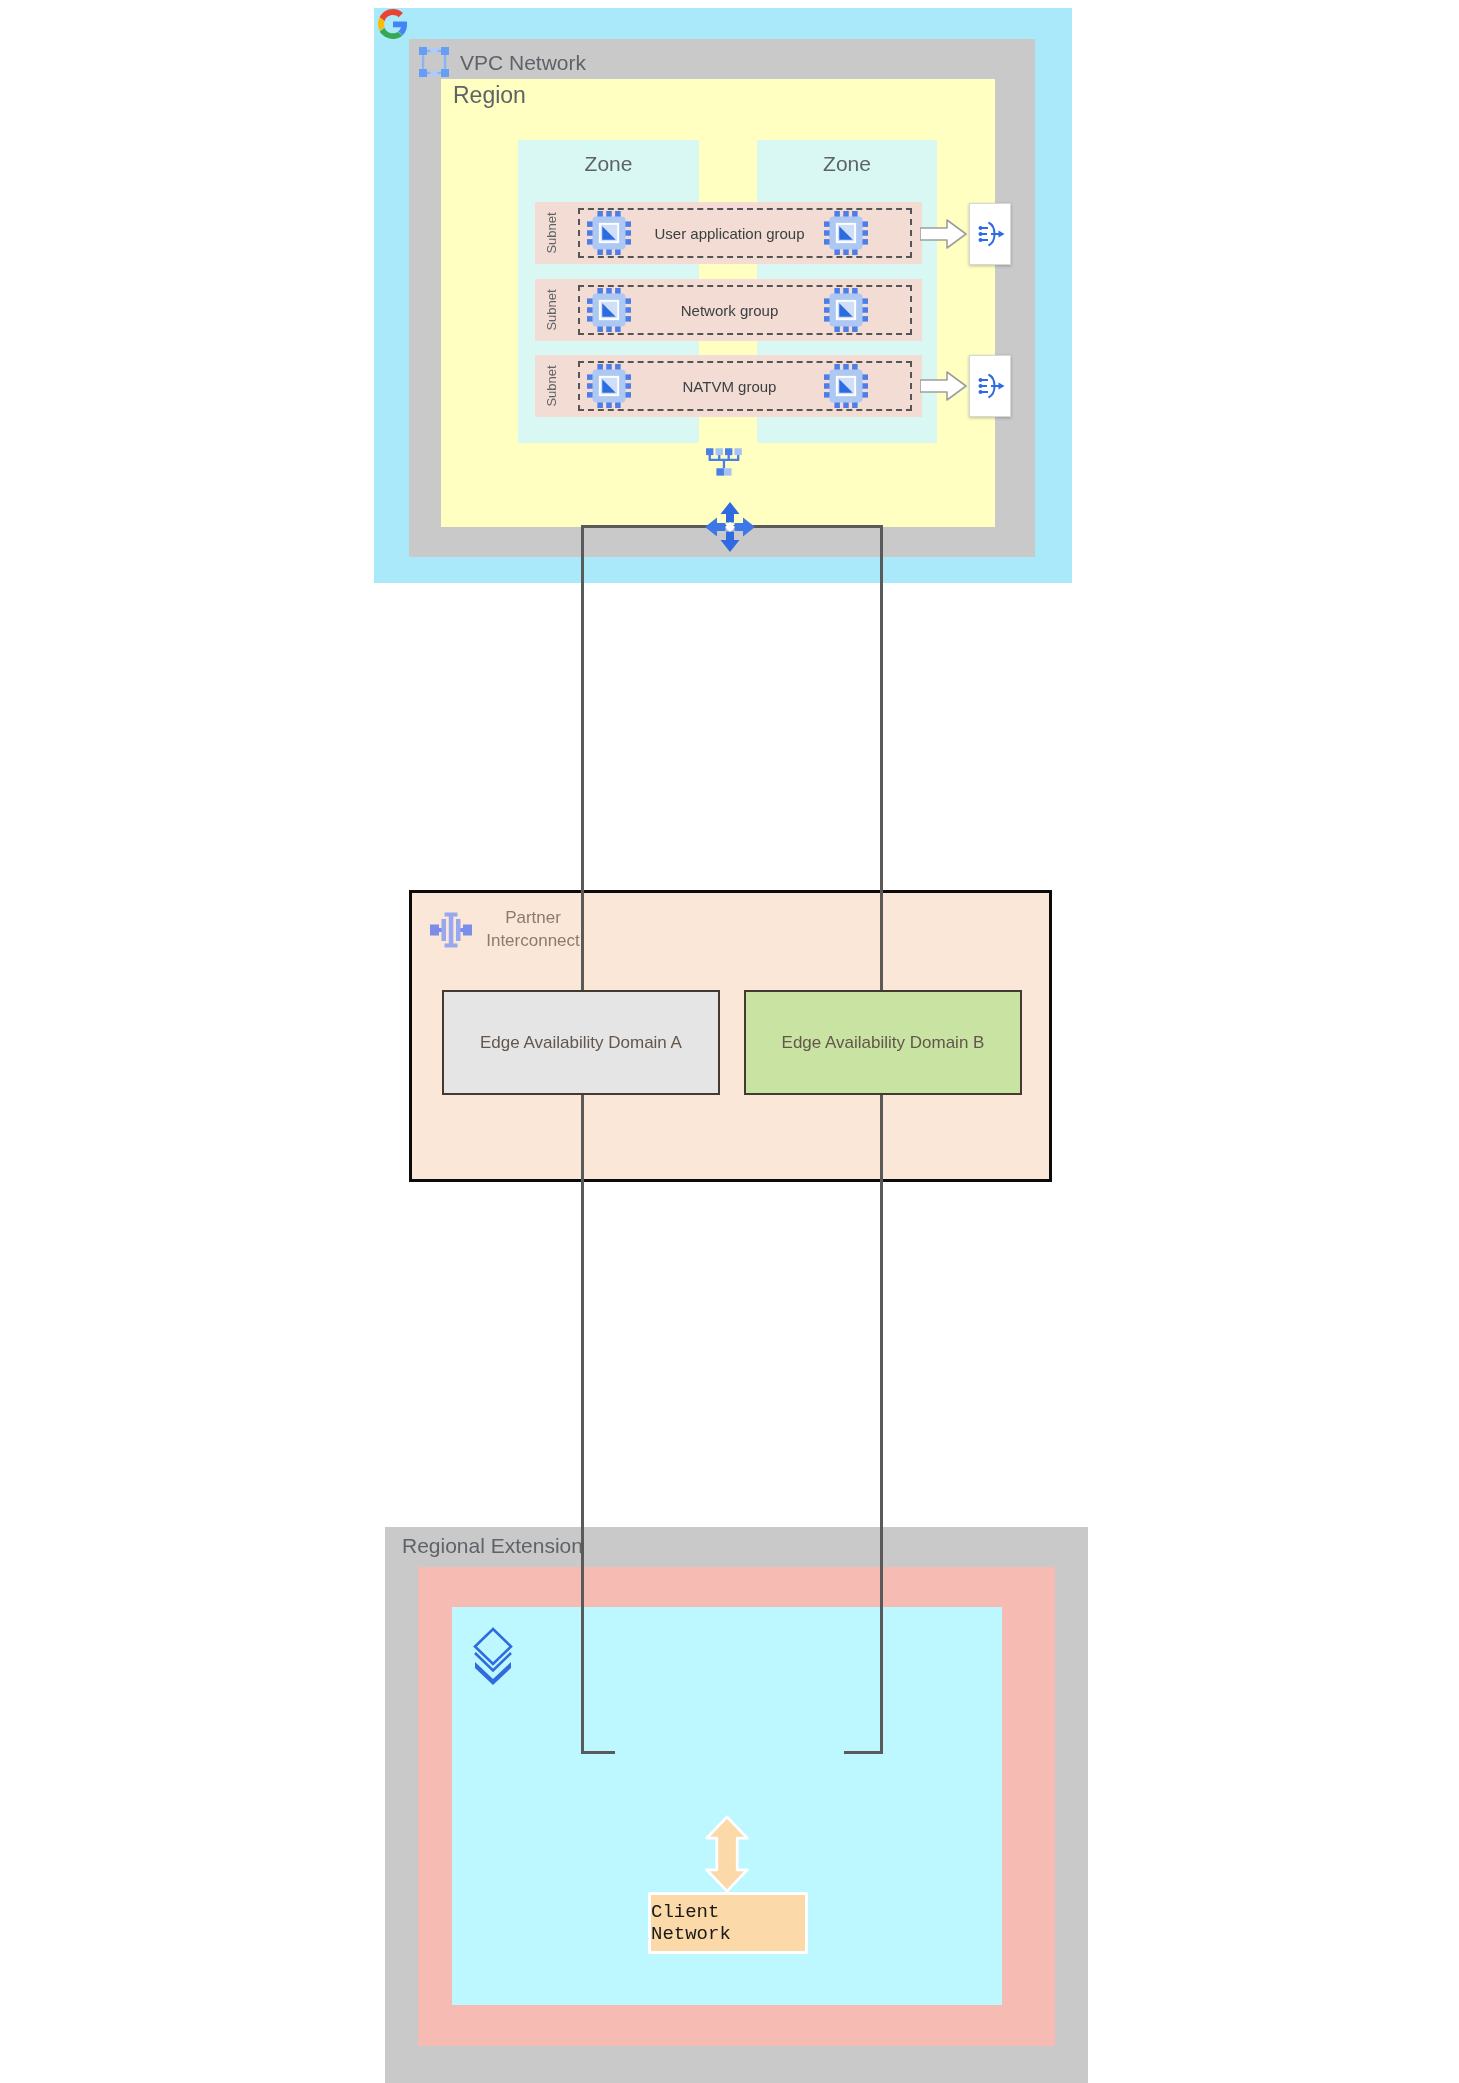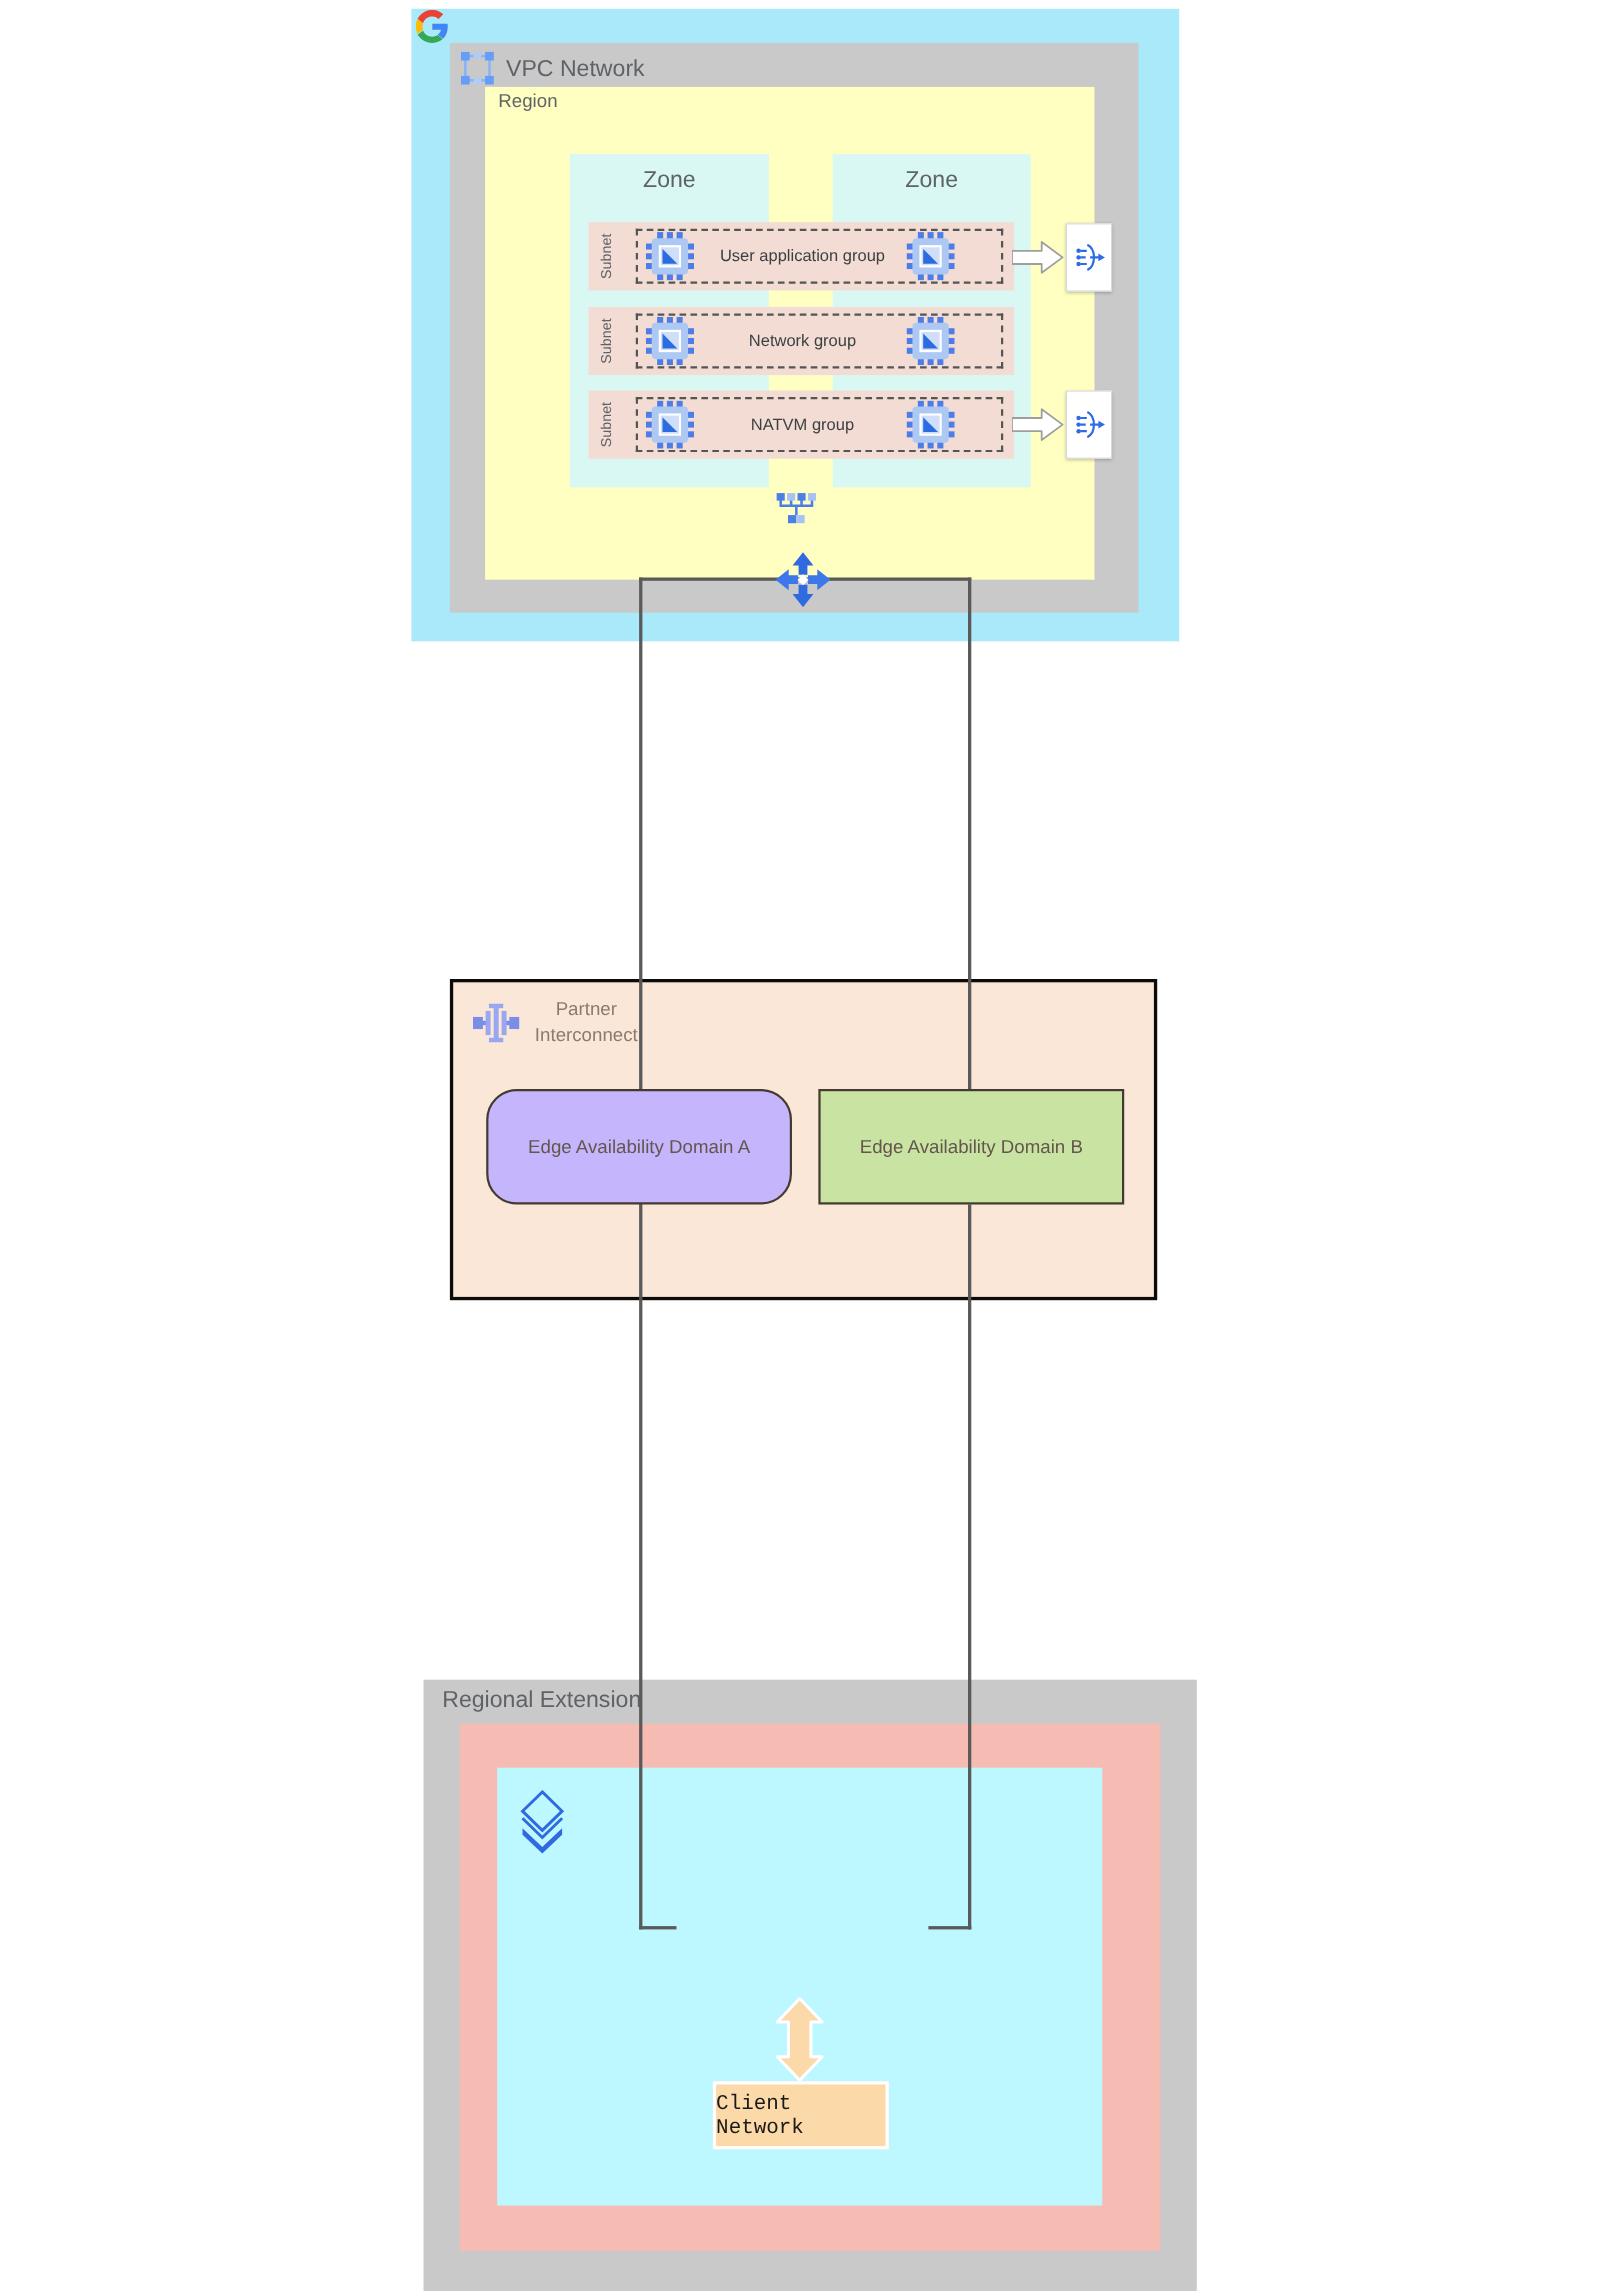--- a/index.html
+++ b/index.html
@@ -20,21 +20,21 @@
   .group-label{position:absolute;left:96px;top:50%;width:197px;transform:translateY(-50%);
                text-align:center;font-size:15px;color:#3c4043;}
   .vm-icon{position:absolute;top:9px;width:44px;height:44px;}
   .lb-box{background:#ffffff;border:1px solid #d8d8d8;box-shadow:0 1px 3px rgba(0,0,0,.25);
           z-index:6;display:flex;align-items:center;justify-content:center;}
   .line{background:#5a5a5a;z-index:6;}
   .pi-box{background:#fbe7d7;border:3px solid #0b0b0b;z-index:2;}
   .pi-title{z-index:4;text-align:center;font-size:17px;line-height:23px;color:#8a7a70;}
   .ead{z-index:7;display:flex;align-items:center;justify-content:center;
        font-size:17px;color:#63564c;border:2px solid #433a31;}
-  .ead-a{background:#c4b5fd;border-radius:28px;}
+  .ead-a{background:#e5e5e5;}
   .ead-b{background:#c9e3a2;}
   .re-gray{background:#c9c9c9;z-index:1;}
   .re-pink{background:#f6bcb4;z-index:2;}
   .re-cyan{background:#bdf7ff;z-index:3;}
   .orange-node{background:#fbd9a8;border:3px solid #ffffff;z-index:7;
                display:flex;align-items:center;justify-content:center;color:#1a1a1a;}
   .sec-title{font-size:21px;color:#5f6368;z-index:4;text-align:right;}
   .icon{z-index:7;}
 </style>
 </head>
@@ -146,21 +146,21 @@
     </svg>
 
   <div class="abs gray-box" style="left:409px;top:39px;width:626px;height:518px;z-index:2;"></div>
 
   <svg class="abs icon" style="left:419px;top:47px;width:30px;height:30px;">
       <use href="#sym-vpc"></use>
     </svg>
   <div class="abs lbl" style="left:460px;top:51px;font-size:21px;z-index:4;">VPC Network</div>
 
   <div class="abs yellow-box" style="left:441px;top:79px;width:554px;height:448px;"></div>
-  <div class="abs lbl" style="left:453px;top:82px;font-size:17px;z-index:4;">Region</div>
+  <div class="abs lbl" style="left:453px;top:82px;font-size:23px;z-index:4;">Region</div>
 
   <div class="abs zone" style="left:518px;top:140px;width:181px;height:303px;">
     <div class="zone-label">Zone</div>
   </div>
   <div class="abs zone" style="left:757px;top:140px;width:180px;height:303px;">
     <div class="zone-label">Zone</div>
   </div>
 
   <div class="abs subnet-row" style="left:535px;top:202px;width:387px;height:62px;">
     <div class="subnet-side-label">Subnet</div>

